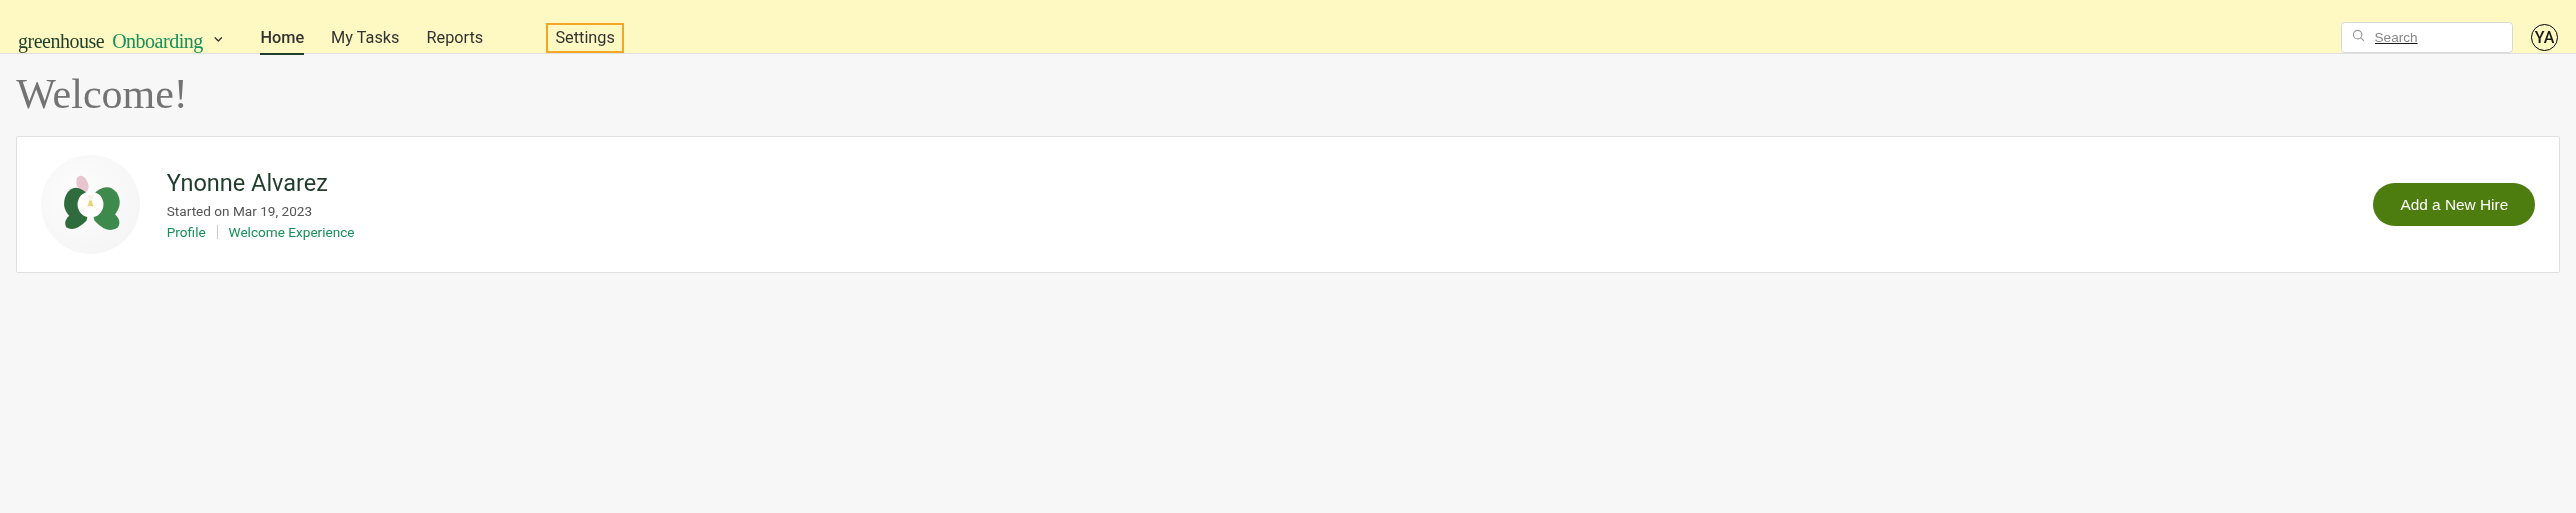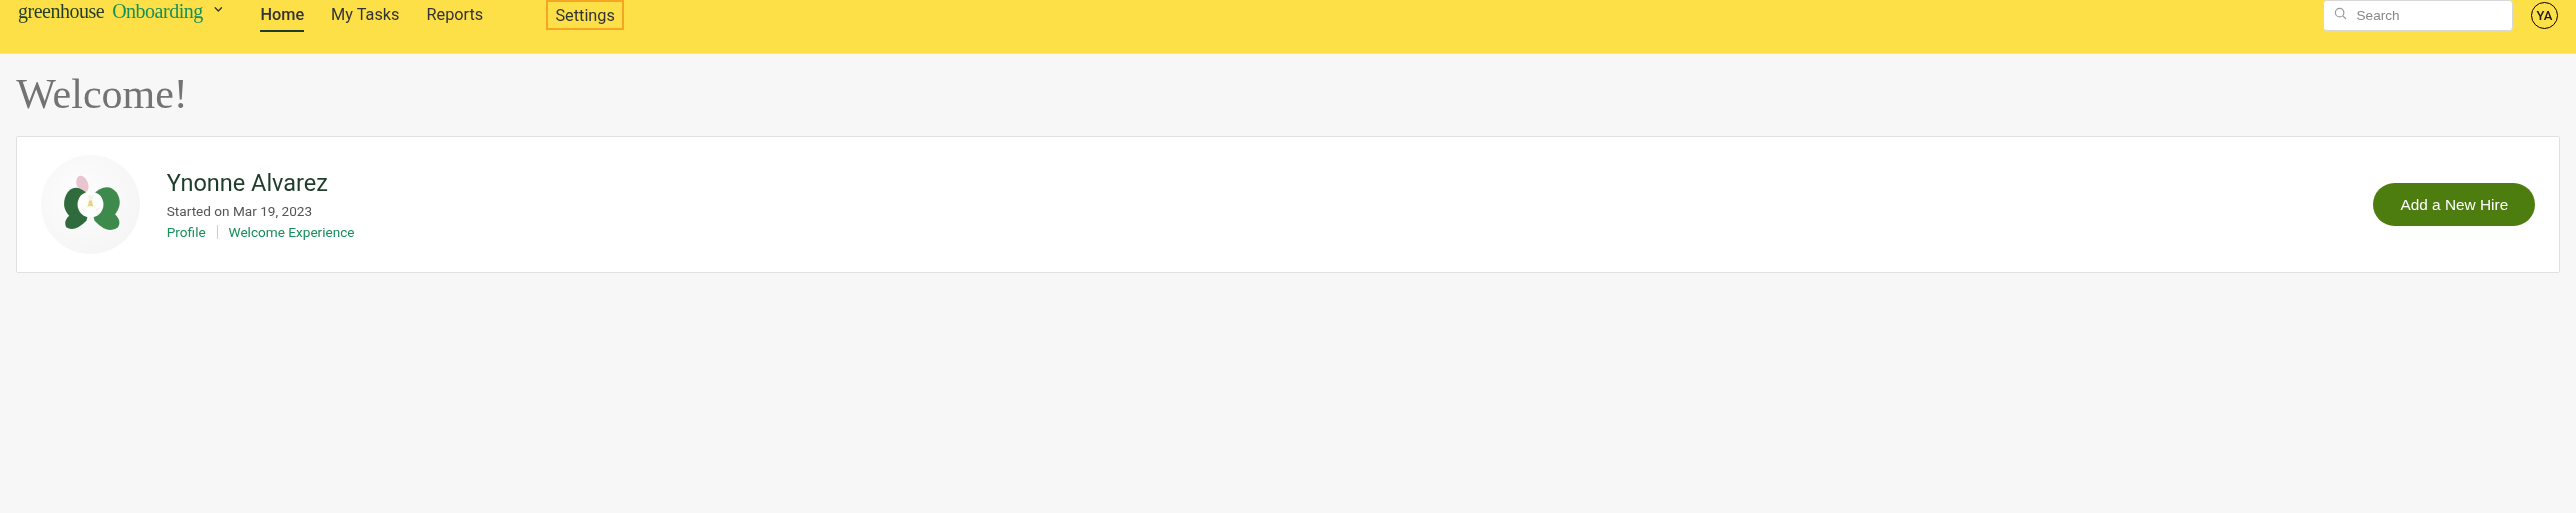--- a/index.html
+++ b/index.html
@@ -6,24 +6,24 @@
       margin: 0;
       padding: 0;
       box-sizing: border-box;
     }
     body {
       font-family: -apple-system, BlinkMacSystemFont, "Segoe UI", Roboto, Helvetica, Arial, sans-serif;
       background: #f7f7f7;
       color: #1a1a1a;
     }
     .header {
-      background: #fde047;
+      background: #fef9c3;
       border-bottom: 0.9px solid #e0e0e0;
       display: flex;
-      align-items: flex-start;
+      align-items: flex-end;
       padding: 0 18px;
       height: 54px;
     }
     .logo-area {
       display: flex;
       align-items: center;
       margin-right: 36px;
     }
     .logo-text {
       font-family: Georgia, serif;
@@ -77,22 +77,23 @@
       display: flex;
       align-items: center;
       gap: 18px;
     }
     .search-box {
       display: flex;
       align-items: center;
       border: 0.9px solid #d8d8d8;
       border-radius: 3.6px;
       padding: 5.4px 9px;
-      width: 190px;
+      width: 172px;
       background: #fff;
+      text-decoration: underline;
     }
     .search-icon {
       color: #999;
       margin-right: 9px;
       flex-shrink: 0;
     }
     .search-input {
       border: none;
       outline: none;
       font-size: 13.6px;
@@ -104,21 +105,21 @@
       color: #888;
     }
     .avatar-badge {
       width: 27px;
       height: 27px;
       border: 1.8px solid #000;
       border-radius: 50%;
       display: flex;
       align-items: center;
       justify-content: center;
-      font-size: 13px;
+      font-size: 16px;
       font-weight: 500;
       cursor: pointer;
     }
     .page-content {
       padding: 0 16.3px;
     }
     .page-title {
       font-family: Georgia, "Times New Roman", serif;
       font-size: 42px;
       font-weight: 400;

